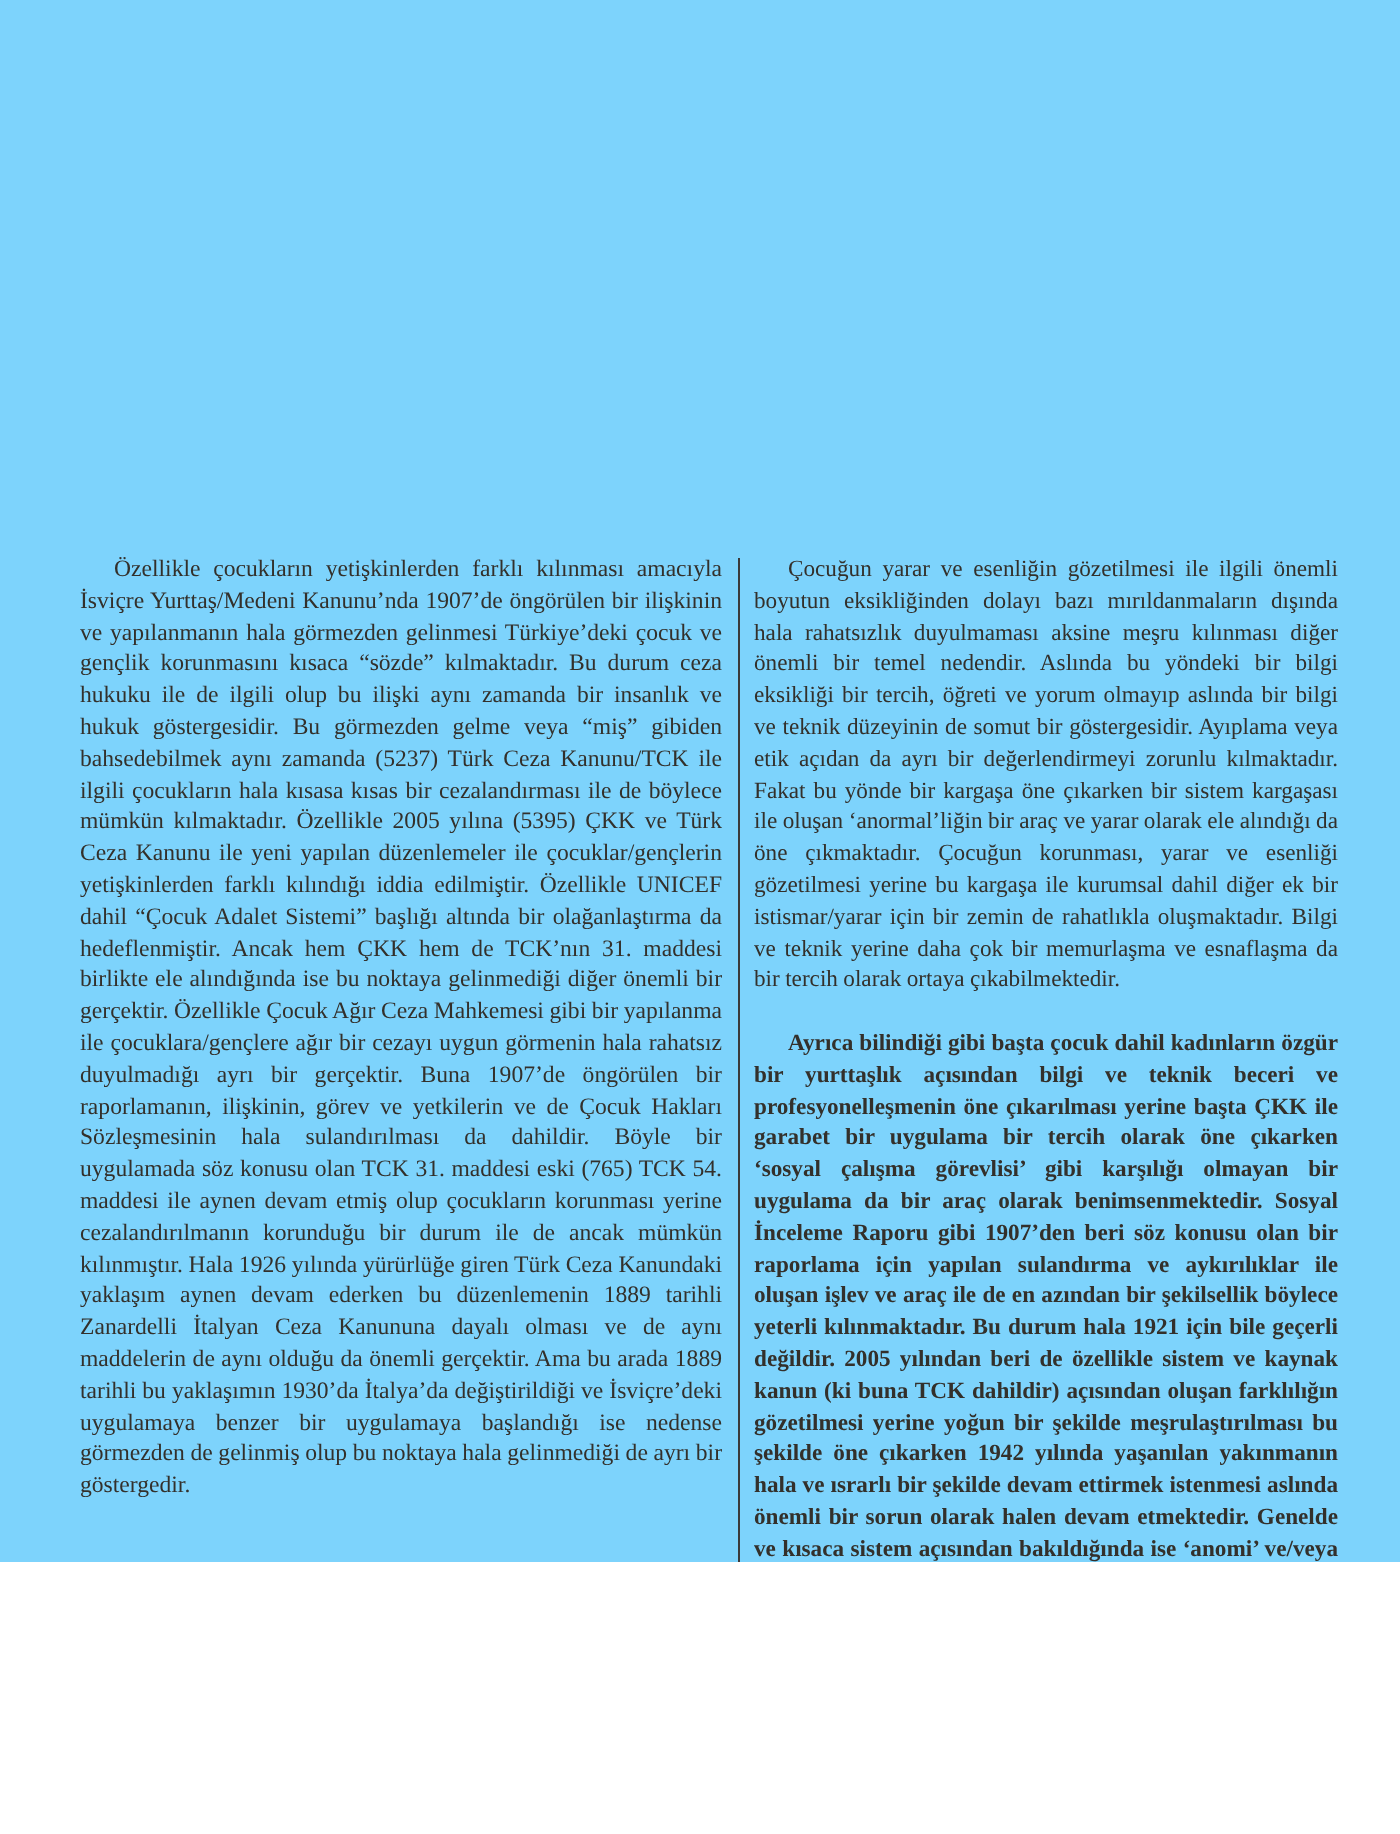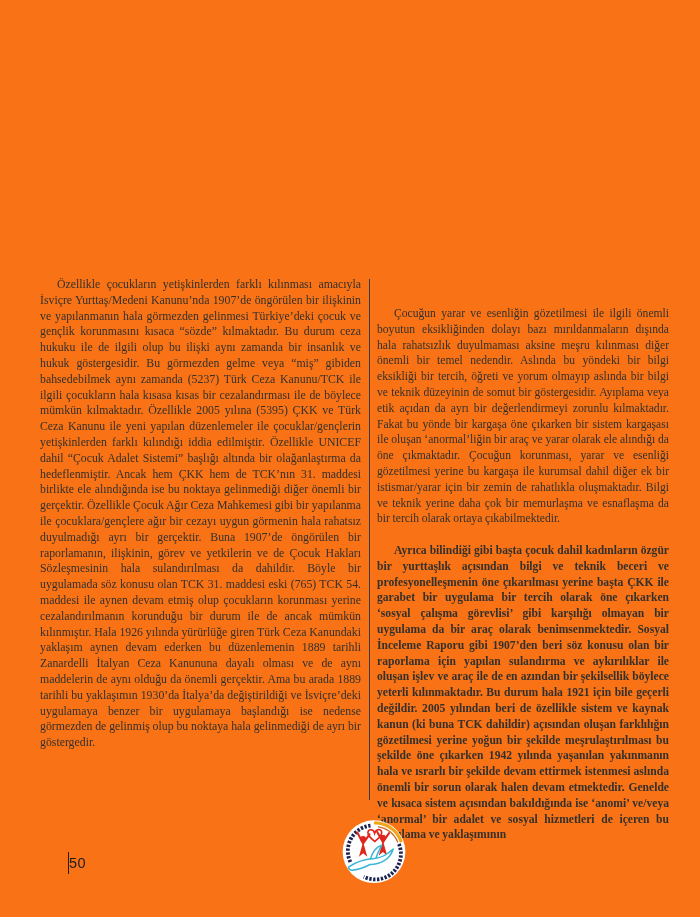--- a/index.html
+++ b/index.html
@@ -3,41 +3,41 @@
 <meta charset="utf-8">
 <style>
   html,body{margin:0;padding:0;}
   body{
     width:700px;height:917px;
     background:#ffffff;
     font-family:"Liberation Serif", serif;
   }
   .sheet{
     position:relative;
-    width:700px;height:917px;
-    background:#f97316;
+    width:700px;height:781px;
+    background:#7dd3fc;
     overflow:hidden;
   }
   .col{
     position:absolute;
     top:277px;
     text-align:justify;
     color:#33302b;
   }
   .col p{
     margin:0;
     text-indent:17px;
     line-height:15.8px;
     hyphens:auto;
     -webkit-hyphens:auto;
     word-spacing:-0.2px;
   }
   .col-left{left:40px;width:321px;}
   .col-left p{font-size:11.8px;}
-  .col-right{left:377px;width:292px;margin-top:29px;}
+  .col-right{left:377px;width:292px;}
   .col-right p{font-size:11.6px;}
   .col-right p + p{margin-top:15.8px;font-weight:bold;}
   .divider{
     position:absolute;
     left:369px;top:279px;
     width:1px;height:521px;
     background:#3a3a3a;
   }
   .pageno{
     position:absolute;

